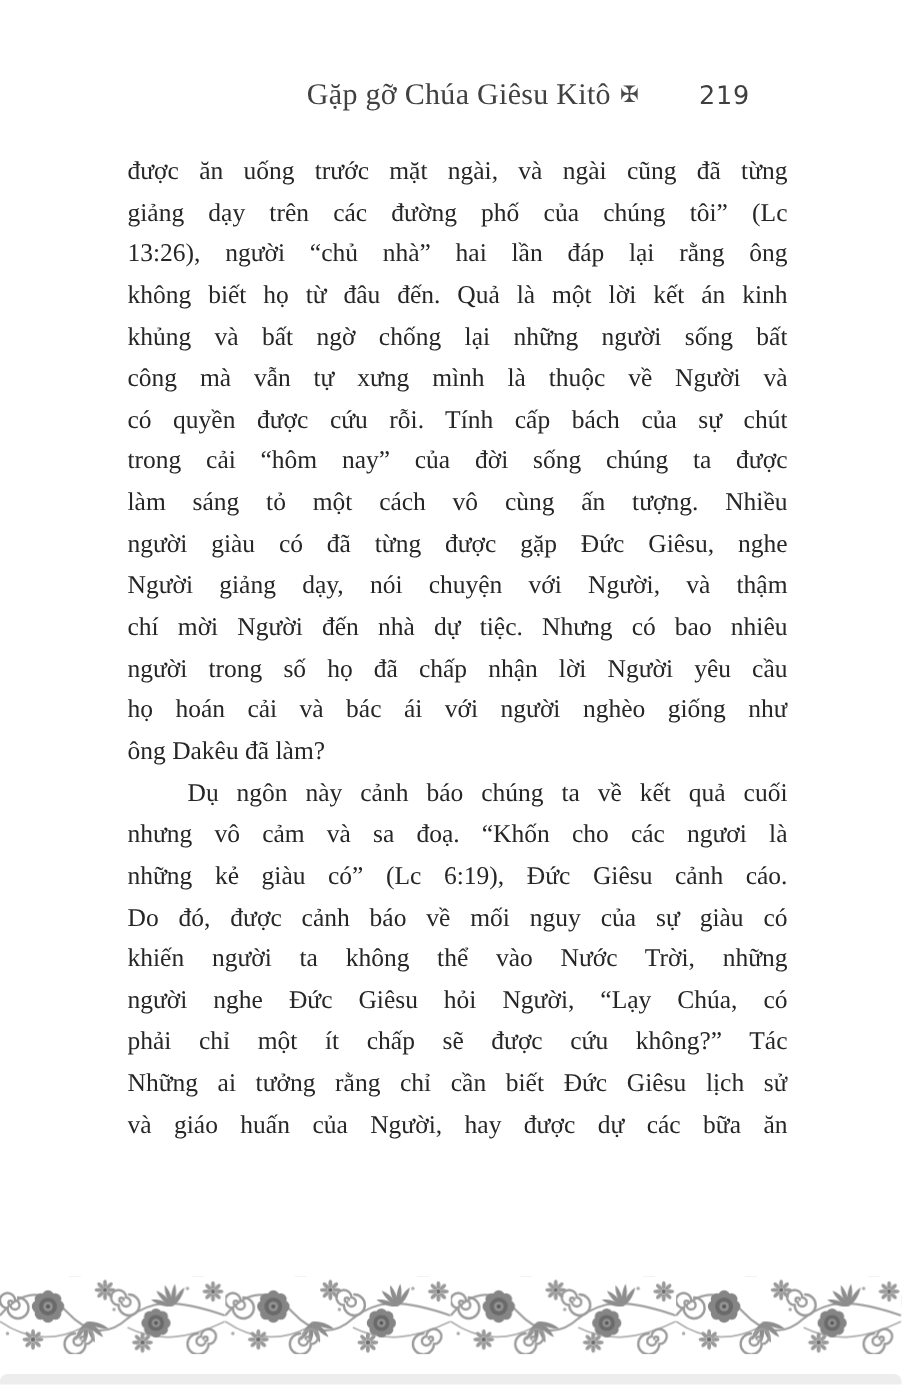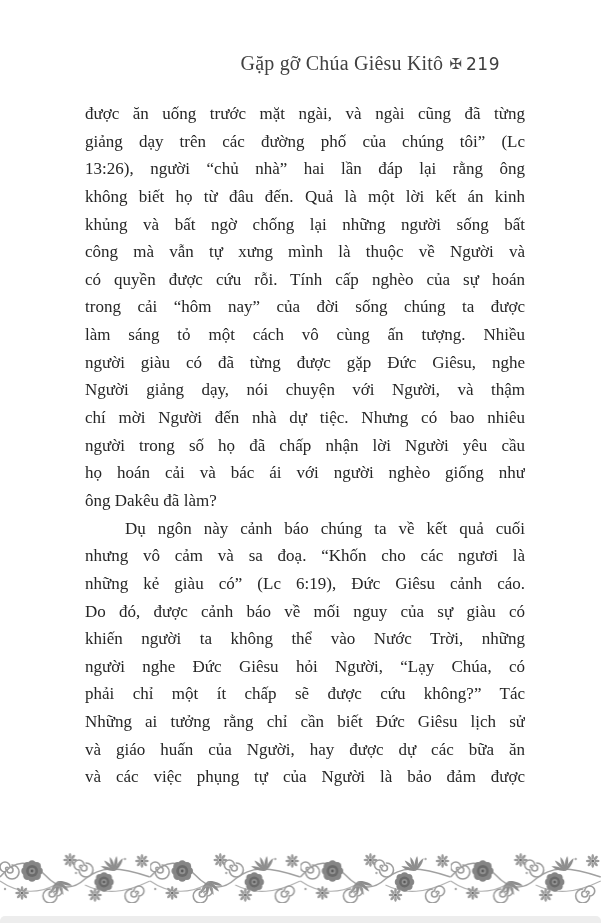--- a/index.html
+++ b/index.html
@@ -25,20 +25,21 @@
     font-size: 15px;
     color: #4a4a4a;
     padding: 0 4px 0 6px;
     vertical-align: 1px;
   }
   .page-header .num {
     font-family: "DejaVu Sans", sans-serif;
     font-size: 17px;
     color: #3f3f3f;
     letter-spacing: 0.5px;
+    margin-left: 36px;
   }
   .body-text {
     position: absolute;
     top: 100px; left: 85px;
     width: 440px;
     font-size: 17px;
     line-height: 27.65px;
     color: #262626;
   }
   .line {
@@ -69,39 +70,38 @@
   <span>Gặp gỡ Chúa Giêsu Kitô</span><span class="cross">✠</span><span class="num">219</span>
 </div>
 
 <div class="body-text">
     <div class="line">được ăn uống trước mặt ngài, và ngài cũng đã từng</div>
     <div class="line">giảng dạy trên các đường phố của chúng tôi” (Lc</div>
     <div class="line">13:26), người “chủ nhà” hai lần đáp lại rằng ông</div>
     <div class="line">không biết họ từ đâu đến. Quả là một lời kết án kinh</div>
     <div class="line">khủng và bất ngờ chống lại những người sống bất</div>
     <div class="line">công mà vẫn tự xưng mình là thuộc về Người và</div>
-    <div class="line">có quyền được cứu rỗi. Tính cấp nghèo của sự hoán</div>
+    <div class="line">có quyền được cứu rỗi. Tính cấp bách của sự chút</div>
     <div class="line">trong cải “hôm nay” của đời sống chúng ta được</div>
     <div class="line">làm sáng tỏ một cách vô cùng ấn tượng. Nhiều</div>
     <div class="line">người giàu có đã từng được gặp Đức Giêsu, nghe</div>
     <div class="line">Người giảng dạy, nói chuyện với Người, và thậm</div>
     <div class="line">chí mời Người đến nhà dự tiệc. Nhưng có bao nhiêu</div>
     <div class="line">người trong số họ đã chấp nhận lời Người yêu cầu</div>
     <div class="line">họ hoán cải và bác ái với người nghèo giống như</div>
     <div class="line end">ông Dakêu đã làm?</div>
     <div class="line indent">Dụ ngôn này cảnh báo chúng ta về kết quả cuối</div>
     <div class="line">nhưng vô cảm và sa đoạ. “Khốn cho các ngươi là</div>
     <div class="line">những kẻ giàu có” (Lc 6:19), Đức Giêsu cảnh cáo.</div>
     <div class="line">Do đó, được cảnh báo về mối nguy của sự giàu có</div>
     <div class="line">khiến người ta không thể vào Nước Trời, những</div>
     <div class="line">người nghe Đức Giêsu hỏi Người, “Lạy Chúa, có</div>
     <div class="line">phải chỉ một ít chấp sẽ được cứu không?” Tác</div>
     <div class="line">Những ai tưởng rằng chỉ cần biết Đức Giêsu lịch sử</div>
     <div class="line">và giáo huấn của Người, hay được dự các bữa ăn</div>
-    <div class="line">và các việc phụng tự của Người là bảo đảm được</div>
   </div>
 
 <svg class="floral-border" width="601" height="52" viewBox="0 0 601 52" xmlns="http://www.w3.org/2000/svg">
   <defs>
     <g id="spiral" fill="none" stroke="#9b9b9b" stroke-width="1.6" stroke-linecap="round">
       <path d="M0 0 a7 7 0 1 1 -7 7 a5 5 0 1 1 5 -5 a3 3 0 1 1 -3 3 a1.4 1.4 0 1 1 1.4 -1.4"></path>
     </g>
     <g id="star">
       <g fill="#9a9a9a">
         <ellipse cx="0" cy="-4.2" rx="1.3" ry="2.7"></ellipse>

